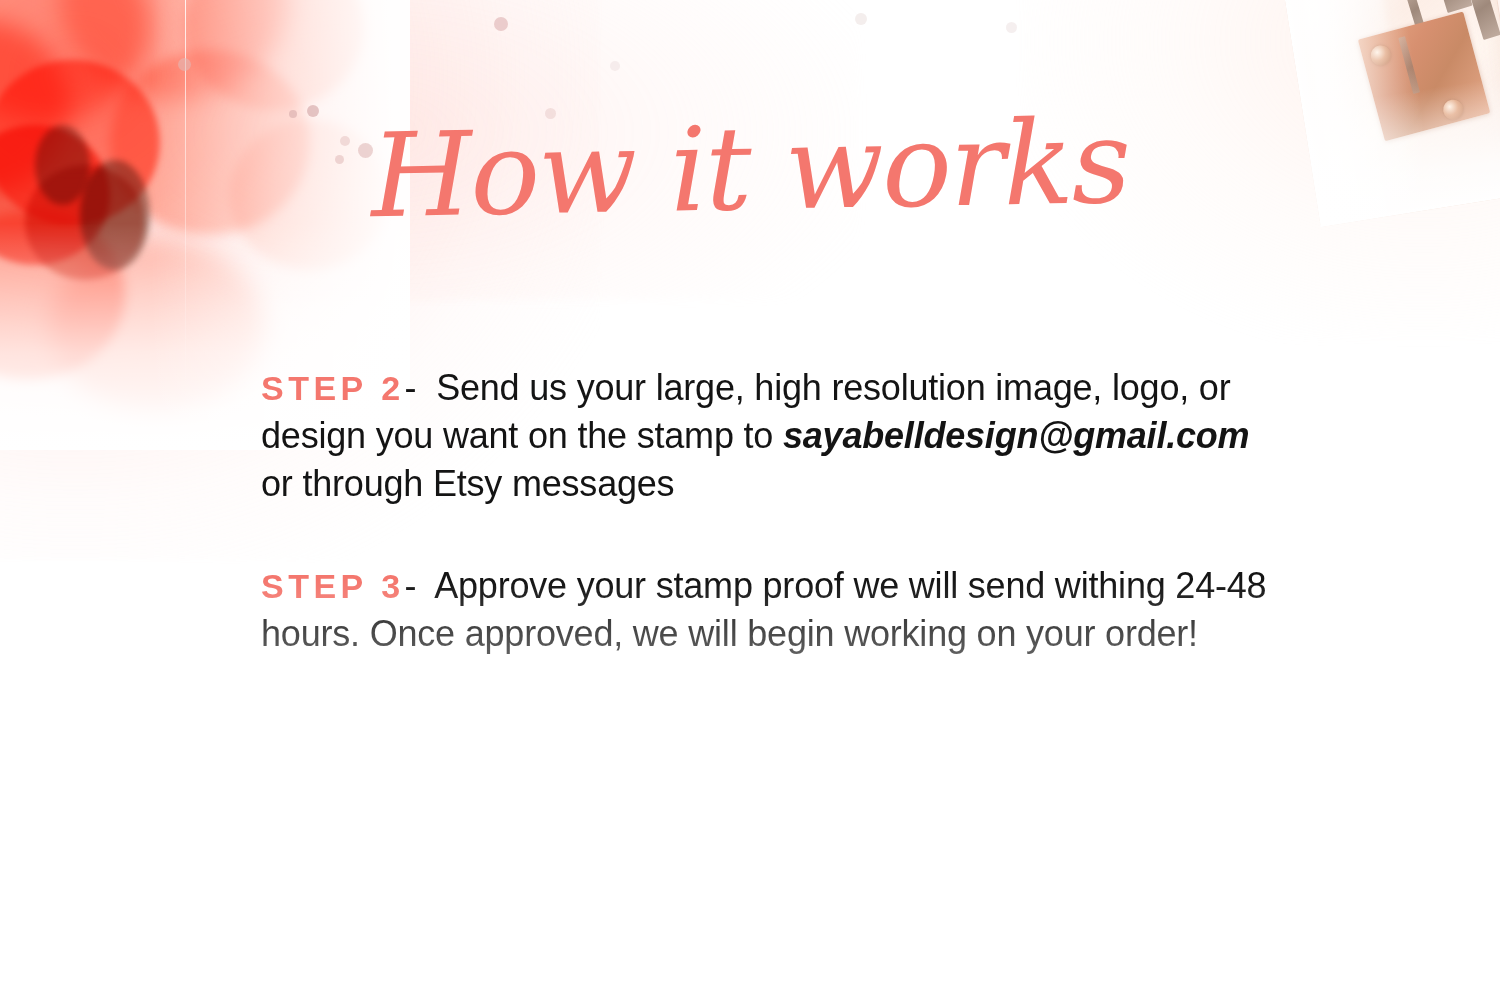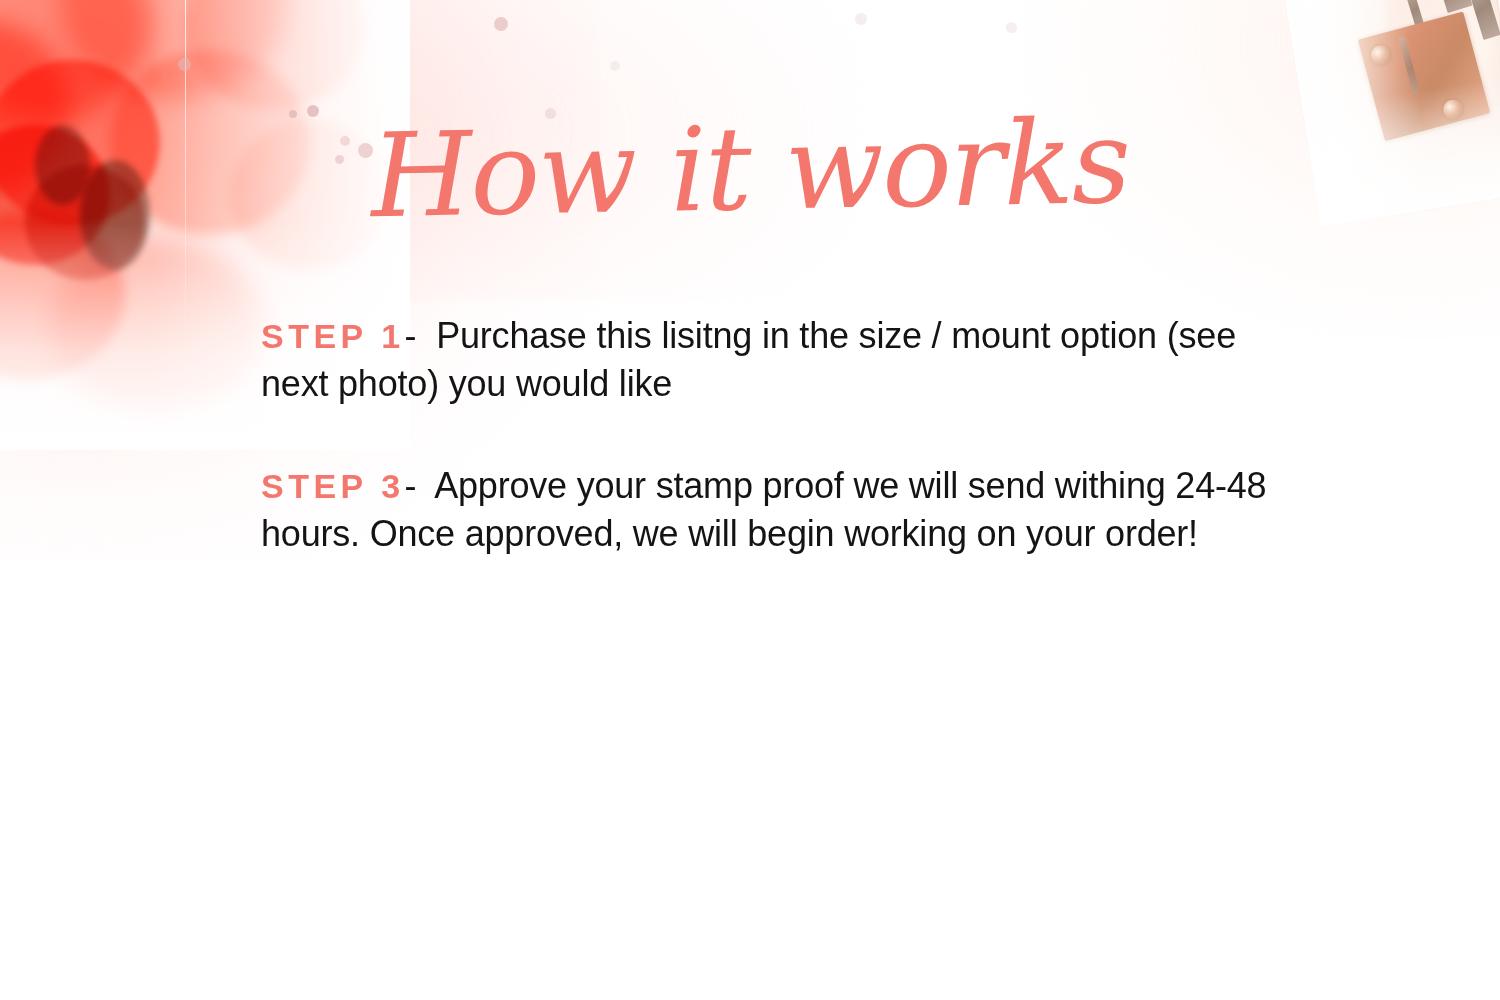--- a/index.html
+++ b/index.html
@@ -227,24 +227,24 @@
   <div class="confetti-dot" style="left:1006px;top:22px;width:11px;height:11px;background:#EBDEDD;opacity:.48;"></div>
   <div class="confetti-dot" style="left:289px;top:110px;width:8px; height:8px; background:#D7ABAB;opacity:.60;"></div>
   <div class="confetti-dot" style="left:178px;top:58px; width:13px;height:13px;background:#E0BCB9;opacity:.55;"></div>
   <div class="confetti-dot" style="left:79px;top:943px;width:11px;height:11px;background:#C2A64E;opacity:.85;"></div>
   <div class="confetti-dot" style="left:122px;top:912px;width:6px;height:11px;background:#BCA04A;opacity:.80;transform:rotate(28deg);"></div>
 
   <div class="title">How it works</div>
 
   <div class="steps">
 
-    <div class="step">
-      <p class="step-body"><span class="step-label">STEP 1</span><span class="step-dash">-</span>&nbsp; <span>Purchase this lisitng in the size / mount option (see next photo) you would like</span></p>
+
+    <div class="step s2">
+      <p class="step-body"><span class="step-label">STEP 2</span><span class="step-dash">-</span>&nbsp; <span>Send us your large, high resolution image, logo, or design you want on the stamp to </span><span class="email">sayabelldesign@gmail.com</span><span> or through Etsy messages</span></p>
     </div>
-
 
     <div class="step s3">
       <p class="step-body"><span class="step-label">STEP 3</span><span class="step-dash">-</span>&nbsp; <span>Approve your stamp proof we will send withing 24-48 hours. Once approved, we will begin working on your order!</span></p>
     </div>
 
   </div>
 
   <div class="wash wash-bottomfade"></div>
 </div>
 

